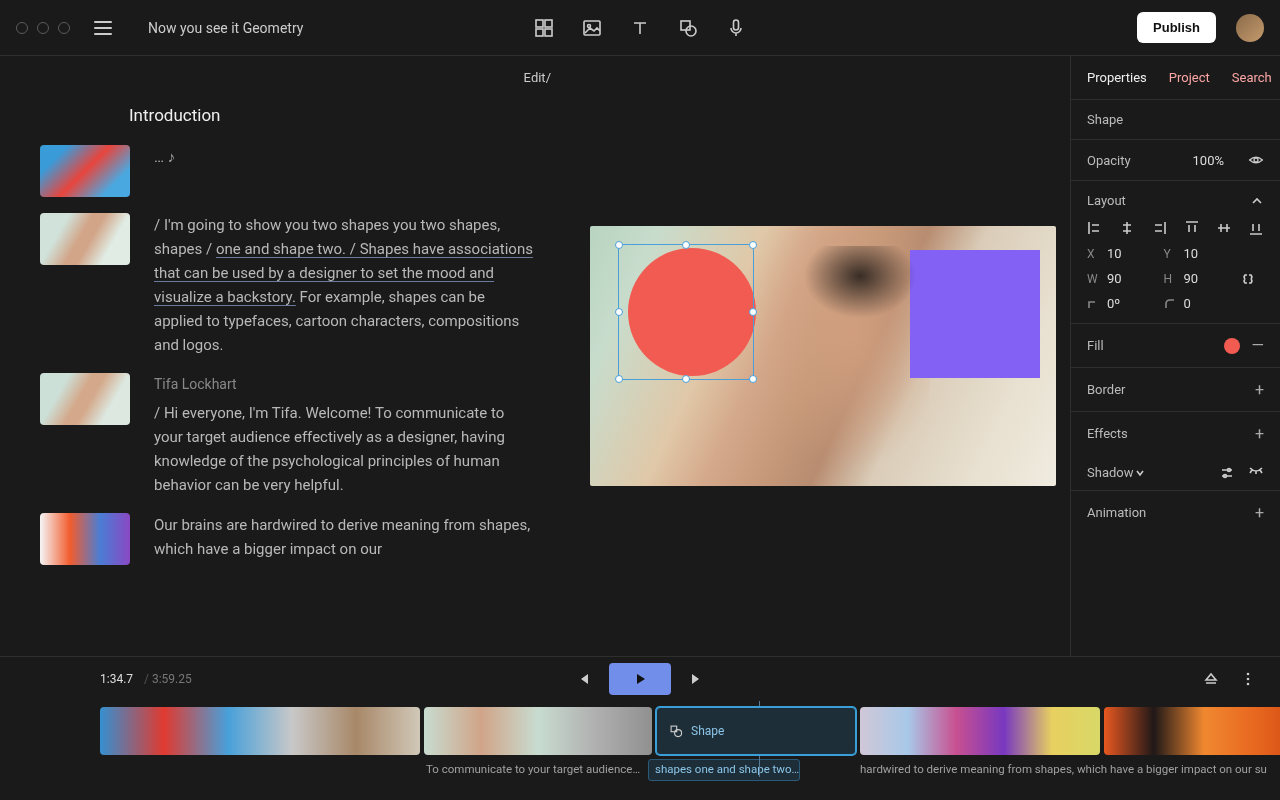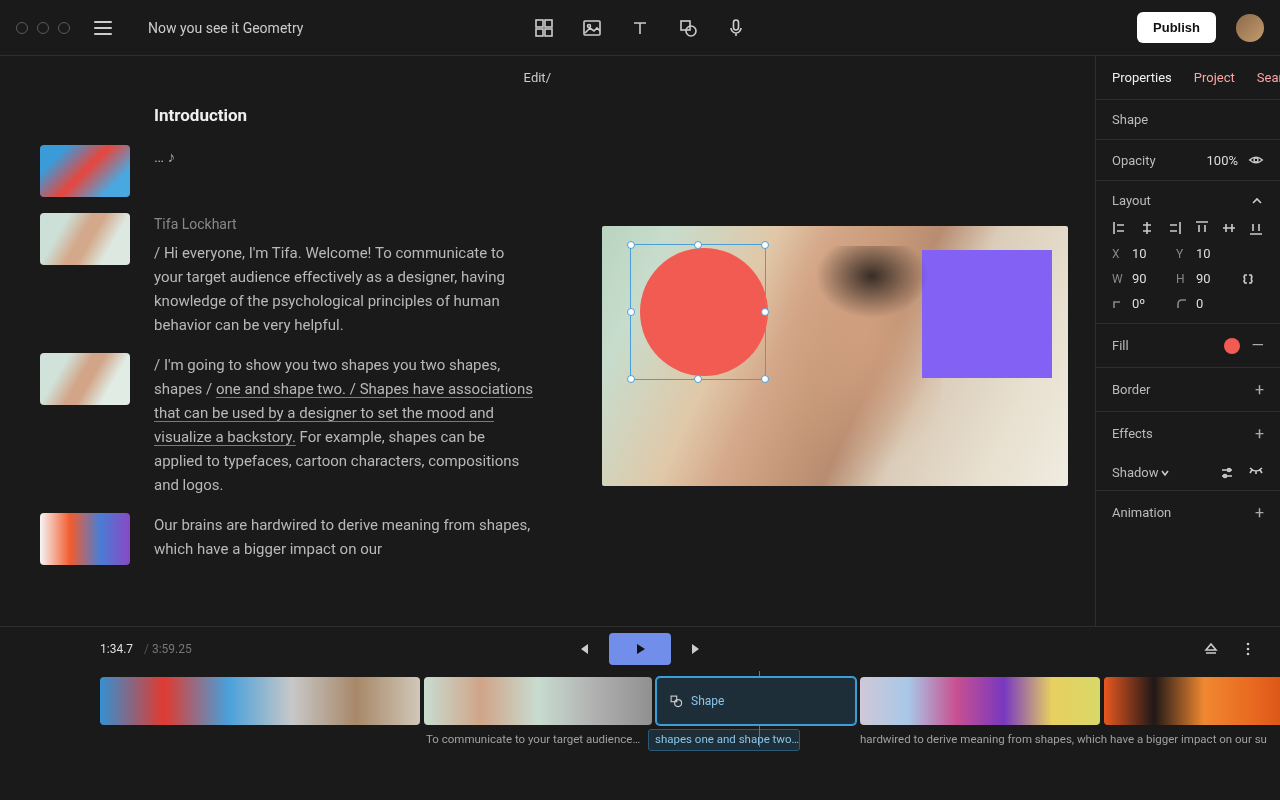--- a/index.html
+++ b/index.html
@@ -21,21 +21,21 @@
   svg { stroke: #ccc; fill: none; stroke-width: 1.6; }
   
   
   .main { display: flex; height: 600px; }
   
   
   .editor-pane { width: 575px; display: flex; flex-direction: column; padding: 0; overflow: hidden; }
   .editor-header { display: flex; justify-content: flex-end; padding: 14px 24px 0 28px; font-size: 13px; color: #ccc; }
   .editor-content { padding: 20px 40px 0 40px; overflow: hidden; }
   .main-heading { font-size: 30px; font-weight: 500; color: #efefef; margin-bottom: 44px; }
-  .section-heading { font-size: 17px; font-weight: 700; margin-left: 114px; color: #efefef; margin-bottom: 20px; }
+  .section-heading { font-size: 17px; font-weight: 400; margin-left: 89px; color: #efefef; margin-bottom: 20px; }
   .script-row { display: flex; gap: 24px; margin-bottom: 16px; align-items: flex-start; }
   .thumb-col { width: 90px; flex-shrink: 0; }
   .thumb { width: 90px; height: 52px; border-radius: 4px; background: #333; background-size: cover; }
   .thumb.t1 { background: linear-gradient(135deg, #3a9bd9 20%, #e8453c 50%, #4aa8e0 80%); }
   .thumb.t2 { background: linear-gradient(120deg, #cce0d8 25%, #d4a88a 45%, #d4a88a 55%, #dce8e0 75%); }
   .thumb.t3 { background: linear-gradient(120deg, #d0e2da 25%, #d2a588 45%, #d2a588 55%, #e0ece4 75%); }
   .thumb.t4 { background: linear-gradient(90deg, #f5f5f5, #f25c2e, #4a7dd4, #8a48c4); }
   .text-col { flex: 1; font-size: 15px; line-height: 1.6; color: #b8b8b8; }
   .speaker { font-size: 14px; color: #888; margin-bottom: 6px; display: block; }
   .dots { font-size: 15px; color: #aaa; }
@@ -46,41 +46,41 @@
   .video-frame { width: 466px; height: 260px; background: linear-gradient(115deg, #b8d4c0 0%, #c8dccc 12%, #e0c8a8 30%, #d4a88a 40%, #c49878 50%, #b88c70 58%, #daccb8 68%, #e8e0d0 85%, #f0ece0 100%); border-radius: 2px; position: relative; overflow: hidden; }
   
   .video-frame::before { content:""; position:absolute; left:140px; top:0; width:200px; height:260px; background: radial-gradient(ellipse 140px 200px at 60% 40%, rgba(210,160,128,0.9), transparent 70%); }
   .video-frame::after { content:""; position:absolute; left:200px; top:20px; width:140px; height:100px; background: radial-gradient(ellipse 80px 60px at 50% 30%, rgba(30,25,22,0.85), transparent 70%); }
   .sel-box { position: absolute; border: 1px solid #4a9fd8; }
   .sel-box .h { position: absolute; width: 8px; height: 8px; background: #fff; border: 1px solid #4a9fd8; border-radius: 50%; }
   .circle-shape { position: absolute; width: 128px; height: 128px; border-radius: 50%; background: #f15b52; left: 38px; top: 22px; }
   .square-shape { position: absolute; width: 130px; height: 128px; background: #8361f5; right: 16px; top: 24px; }
   
   
-  .right-panel { width: 185px; border-left: 1px solid #2e2e2e; display: flex; flex-direction: column; font-size: 13px; }
+  .right-panel { width: 210px; border-left: 1px solid #2e2e2e; display: flex; flex-direction: column; font-size: 13px; }
   .panel-tabs { display: flex; gap: 22px; padding: 14px 16px; }
   .panel-tabs span { cursor: pointer; color: #fca5a5; }
   .panel-tabs span.active { color: #eee; }
   .prop-section { padding: 12px 16px; border-top: 1px solid #2e2e2e; }
   .prop-row { display: flex; align-items: center; justify-content: space-between; }
   .prop-label { color: #bbb; }
   .prop-val { color: #ddd; }
   .align-row { display: flex; justify-content: space-between; margin: 12px 0 8px; }
   .align-row .ic { width: 16px; height: 16px; cursor: pointer; }
   .coord-grid { display: grid; grid-template-columns: 1fr 1fr 24px; gap: 10px 12px; align-items: center; margin-top: 10px; }
   .coord-cell { display: flex; align-items: center; gap: 8px; color: #ddd; }
   .coord-cell .lbl { color: #888; font-size: 12px; width: 12px; }
   .fill-swatch { width: 16px; height: 16px; border-radius: 50%; background: #f15b52; }
   .minus { color: #aaa; font-size: 16px; }
   .plus { color: #aaa; font-size: 16px; cursor: pointer; }
   .shadow-row { display: flex; align-items: center; gap: 2px; padding: 10px 16px 0; color: #bbb; }
   .shadow-icons { margin-left: auto; display: flex; gap: 14px; }
   
   
-  .bottom { position: absolute; bottom: 0; left: 0; right: 0; height: 174px; background: #1a1a1a; border-top: 1px solid #2e2e2e; border-radius: 0 0 12px 12px; }
+  .bottom { position: absolute; bottom: 0; left: 0; right: 0; height: 144px; background: #1a1a1a; border-top: 1px solid #2e2e2e; border-radius: 0 0 12px 12px; }
   .transport { height: 44px; display: flex; align-items: center; padding: 0 24px; position: relative; }
   .timecode { font-size: 12px; margin-left: 76px; }
   .timecode .cur { color: #ddd; margin-right: 8px; }
   .timecode .tot { color: #777; }
   .transport-center { position: absolute; left: 50%; transform: translateX(-50%); display: flex; align-items: center; gap: 18px; }
   .play-btn { width: 62px; height: 32px; background: #718eea; border-radius: 4px; display: flex; align-items: center; justify-content: center; cursor: pointer; }
   .play-btn svg { fill: #111; stroke: none; }
   .transport-right { margin-left: auto; display: flex; gap: 20px; align-items: center; }
   
   .timeline { height: 86px; position: relative; padding: 6px 0 0 100px; overflow: hidden; }
@@ -174,34 +174,34 @@
 
       <div class="script-row">
         <div class="thumb-col">
             <div class="thumb t1"></div>
           </div>
         <div class="text-col"><span class="dots">…  ♪</span></div>
       </div>
 
       <div class="script-row">
         <div class="thumb-col">
+            <div class="thumb t3"></div>
+          </div>
+        <div class="text-col">
+          <span><span>/ I'm going to show you two shapes you two shapes, shapes / </span><span class="underline">one and shape two. / Shapes have associations that can be used by a designer to set the mood and visualize a backstory.</span><span> For example, shapes can be applied to typefaces, cartoon characters, compositions and logos.</span></span>
+        </div>
+      </div>
+
+      <div class="script-row">
+        <div class="thumb-col">
             <div class="thumb t2"></div>
           </div>
         <div class="text-col">
           <span class="speaker">Tifa Lockhart</span>
           <span>/ Hi everyone, I'm Tifa. Welcome! To communicate to your target audience effectively as a designer, having knowledge of the psychological principles of human behavior can be very helpful.</span>
-        </div>
-      </div>
-
-      <div class="script-row">
-        <div class="thumb-col">
-            <div class="thumb t3"></div>
-          </div>
-        <div class="text-col">
-          <span><span>/ I'm going to show you two shapes you two shapes, shapes / </span><span class="underline">one and shape two. / Shapes have associations that can be used by a designer to set the mood and visualize a backstory.</span><span> For example, shapes can be applied to typefaces, cartoon characters, compositions and logos.</span></span>
         </div>
       </div>
 
       <div class="script-row">
         <div class="thumb-col">
             <div class="thumb t4"></div>
           </div>
         <div class="text-col">
           <span>Our brains are hardwired to derive meaning from shapes, which have a bigger impact on our</span>
         </div>
@@ -233,21 +233,21 @@
       <span>Search</span>
     </div>
 
     <div class="prop-section">
       <span class="prop-label">Shape</span>
     </div>
 
     <div class="prop-section">
       <div class="prop-row">
         <span class="prop-label">Opacity</span>
-        <span style="display:flex; gap:10px; align-items:center;">
+        <span style="display:flex; gap:24px; align-items:center;">
           <span class="prop-val">100%</span>
           <svg width="16" height="16" viewBox="0 0 20 20">
               <path d="M2 10 Q10 3 18 10 Q10 17 2 10 Z"></path>
               <circle cx="10" cy="10" r="2.5"></circle>
             </svg>
         </span>
       </div>
     </div>
 
     <div class="prop-section">

